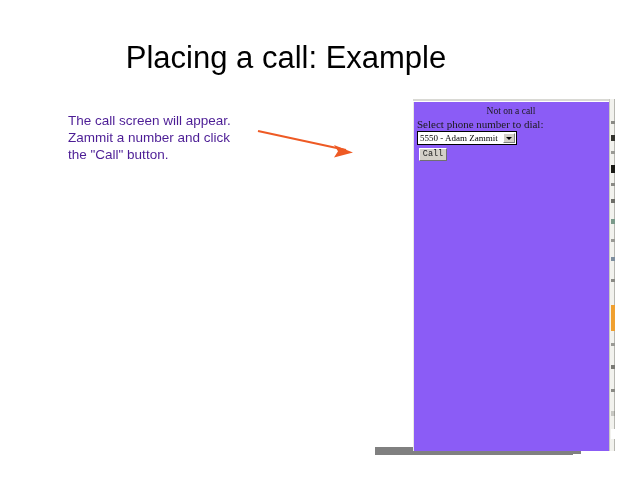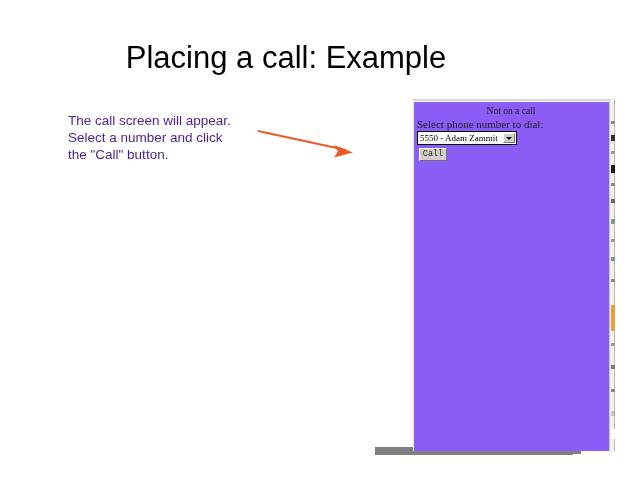--- a/index.html
+++ b/index.html
@@ -218,21 +218,21 @@
 </style>
 </head>
 <body>
 
 <div id="slide">
 
   <div id="slide-title">Placing a call: Example</div>
 
   <div id="body-text">
     <div class="line">The call screen will appear.</div>
-    <div class="line">Select a number and click</div>
+    <div class="line">Zammit a number and click</div>
     <div class="line">the "Call" button.</div>
   </div>
 
   <svg id="arrow-annotation" viewBox="0 0 110 42" width="110" height="42" xmlns="http://www.w3.org/2000/svg">
     <line x1="6" y1="11" x2="94" y2="30" stroke="#ee5a24" stroke-width="2.1" stroke-linecap="butt"></line>
     <polygon points="82,25 101,32.5 82,37.5 86,31.2" fill="#ee5a24"></polygon>
   </svg>
 
   <div id="panel-shadow-right"></div>
   <div id="panel-shadow-bottom"></div>

